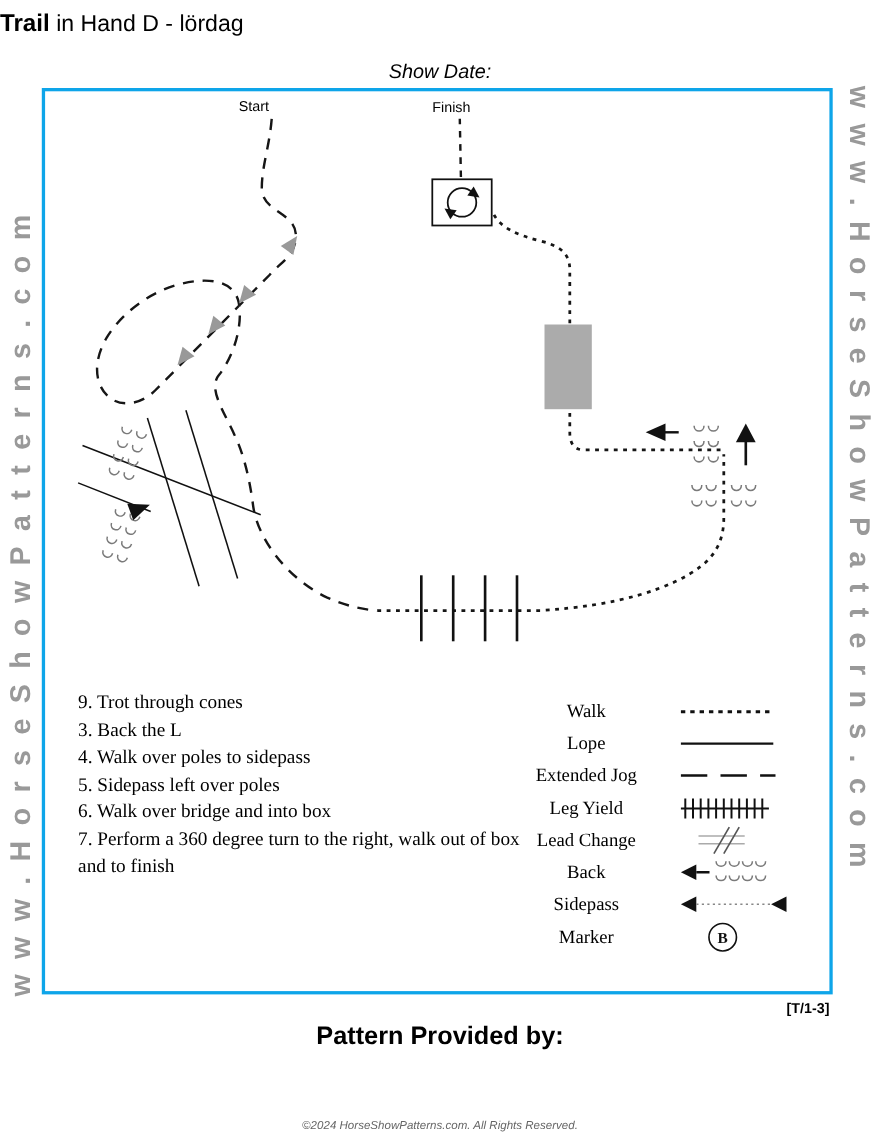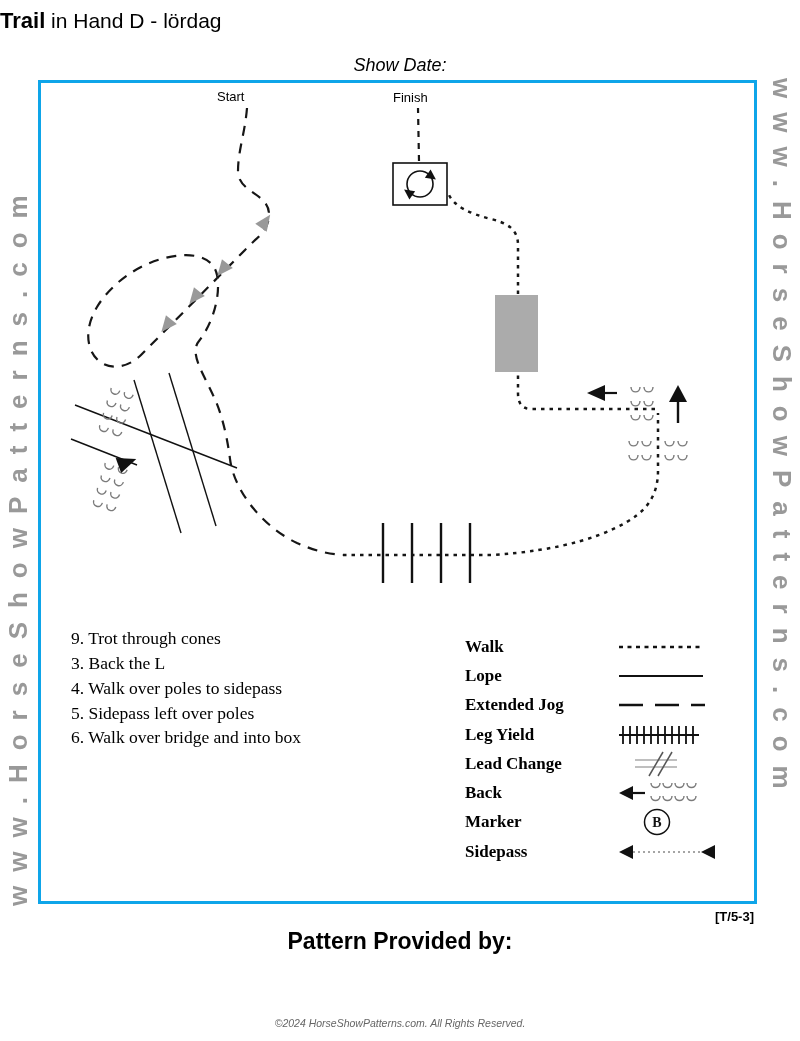--- a/index.html
+++ b/index.html
@@ -15,22 +15,22 @@
   .wm-right{right:3px;}
   .box{left:38px;top:80px;width:713px;height:818px;border:3px solid #0ea5e9;background:#fff;}
   .course{position:absolute;left:0;top:0;}
   .pt-label{position:absolute;font-size:13px;}
   .start{left:176px;top:6px;}
   .finish{left:352px;top:7px;}
   .instructions{position:absolute;left:30px;top:543px;width:408px;
                 font-family:"Liberation Serif",serif;font-size:17.5px;line-height:1.42;}
   .legend{position:absolute;left:424px;top:549px;}
   .lrow{display:flex;align-items:center;height:29.3px;}
-  .llabel{width:136px;text-align:left;font-family:"Liberation Serif",serif;
-          font-weight:700;font-size:17px;white-space:nowrap;}
+  .llabel{width:136px;text-align:center;font-family:"Liberation Serif",serif;
+          font-weight:400;font-size:17px;white-space:nowrap;}
   .lsym{width:110px;height:28px;margin-left:14px;flex:0 0 auto;}
   .pattern-code{right:46px;top:909px;font-weight:700;font-size:13px;}
   .provided{top:928px;left:0;width:100%;text-align:center;font-weight:700;font-size:23px;}
   .footer{top:1017px;left:0;width:100%;text-align:center;font-size:10.5px;
           font-style:italic;color:#666;}
 </style>
 </head>
 <body>
 
 <div class="page">
@@ -155,20 +155,21 @@
 
     <div class="pt-label start">Start</div>
     <div class="pt-label finish">Finish</div>
 
     <div class="instructions">
       <div>9. Trot through cones</div>
       <div>3. Back the L</div>
       <div>4. Walk over poles to sidepass</div>
       <div>5. Sidepass left over poles</div>
       <div>6. Walk over bridge and into box</div>
+      <div>7. Perform a 360 degree turn to the right, walk out of box and to finish</div>
     </div>
 
     <div class="legend">
       <div class="lrow">
         <span class="llabel">Walk</span>
         <svg class="lsym" viewBox="0 0 110 28">
           <line x1="4" y1="14" x2="88" y2="14" stroke="#111" stroke-width="2.6" stroke-dasharray="4 4.5"></line>
         </svg>
       </div>
       <div class="lrow">
@@ -202,34 +203,34 @@
       <div class="lrow">
         <span class="llabel">Back</span>
         <svg class="lsym" viewBox="0 0 110 28">
           <polygon points="4,14 18,7 18,21" fill="#111"></polygon>
           <line x1="18" y1="14" x2="30" y2="14" stroke="#111" stroke-width="2.2"></line>
           <path d="M36,4 c0,6 9,6 9,0 M48,4 c0,6 9,6 9,0 M60,4 c0,6 9,6 9,0 M72,4 c0,6 9,6 9,0
                    M36,17 c0,6 9,6 9,0 M48,17 c0,6 9,6 9,0 M60,17 c0,6 9,6 9,0 M72,17 c0,6 9,6 9,0" stroke="#7a7a7a" fill="none" stroke-width="1.4"></path>
         </svg>
       </div>
       <div class="lrow">
-        <span class="llabel">Marker</span>
-        <svg class="lsym" viewBox="0 0 110 28">
-          <circle cx="42" cy="14" r="12.5" fill="none" stroke="#111" stroke-width="1.5"></circle>
-          <text x="42" y="19" text-anchor="middle" font-size="14" font-weight="bold" font-family="Liberation Serif, serif" fill="#111">B</text>
-        </svg>
-      </div>
-      <div class="lrow">
         <span class="llabel">Sidepass</span>
         <svg class="lsym" viewBox="0 0 110 28">
           <polygon points="4,14 18,7 18,21" fill="#111"></polygon>
           <line x1="18" y1="14" x2="92" y2="14" stroke="#888" stroke-width="1.3" stroke-dasharray="2 3"></line>
           <polygon points="86,14 100,7 100,21" fill="#111"></polygon>
         </svg>
       </div>
+      <div class="lrow">
+        <span class="llabel">Marker</span>
+        <svg class="lsym" viewBox="0 0 110 28">
+          <circle cx="42" cy="14" r="12.5" fill="none" stroke="#111" stroke-width="1.5"></circle>
+          <text x="42" y="19" text-anchor="middle" font-size="14" font-weight="bold" font-family="Liberation Serif, serif" fill="#111">B</text>
+        </svg>
+      </div>
     </div>
   </div>
 
-  <div class="abs pattern-code">[T/5-3]</div>
+  <div class="abs pattern-code">[T/1-3]</div>
   <div class="abs provided">Pattern Provided by:</div>
   <div class="abs footer">©2024 HorseShowPatterns.com. All Rights Reserved.</div>
 
 </div>
 
 </body></html>

